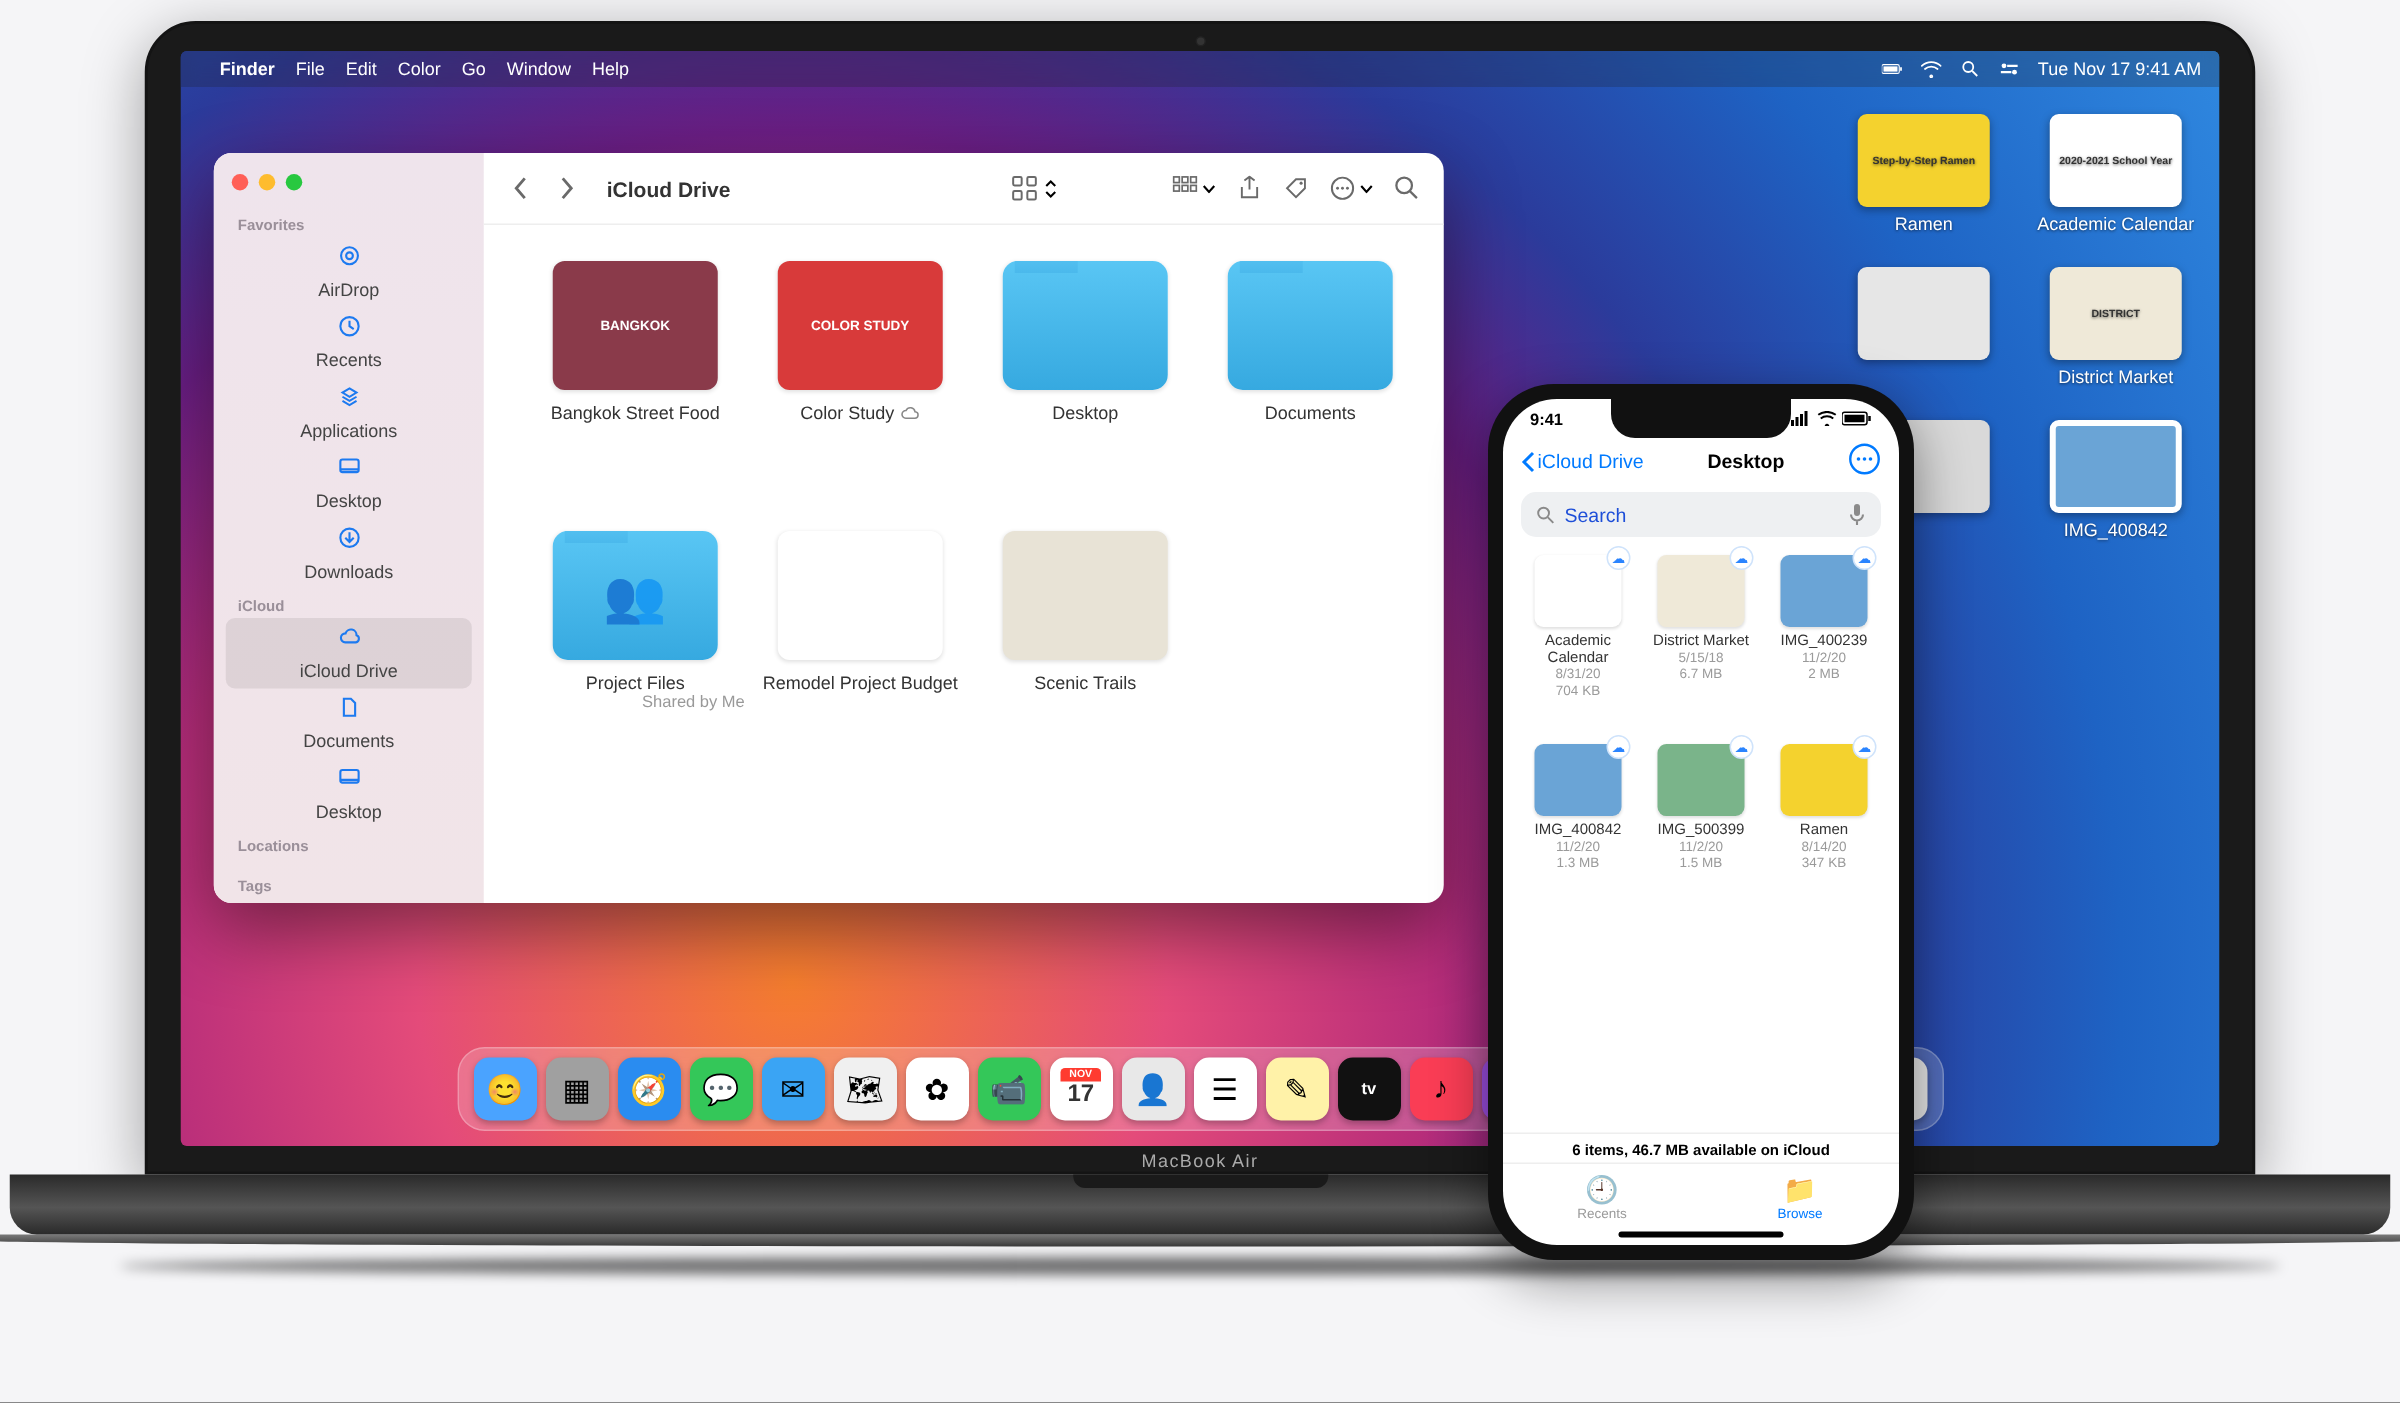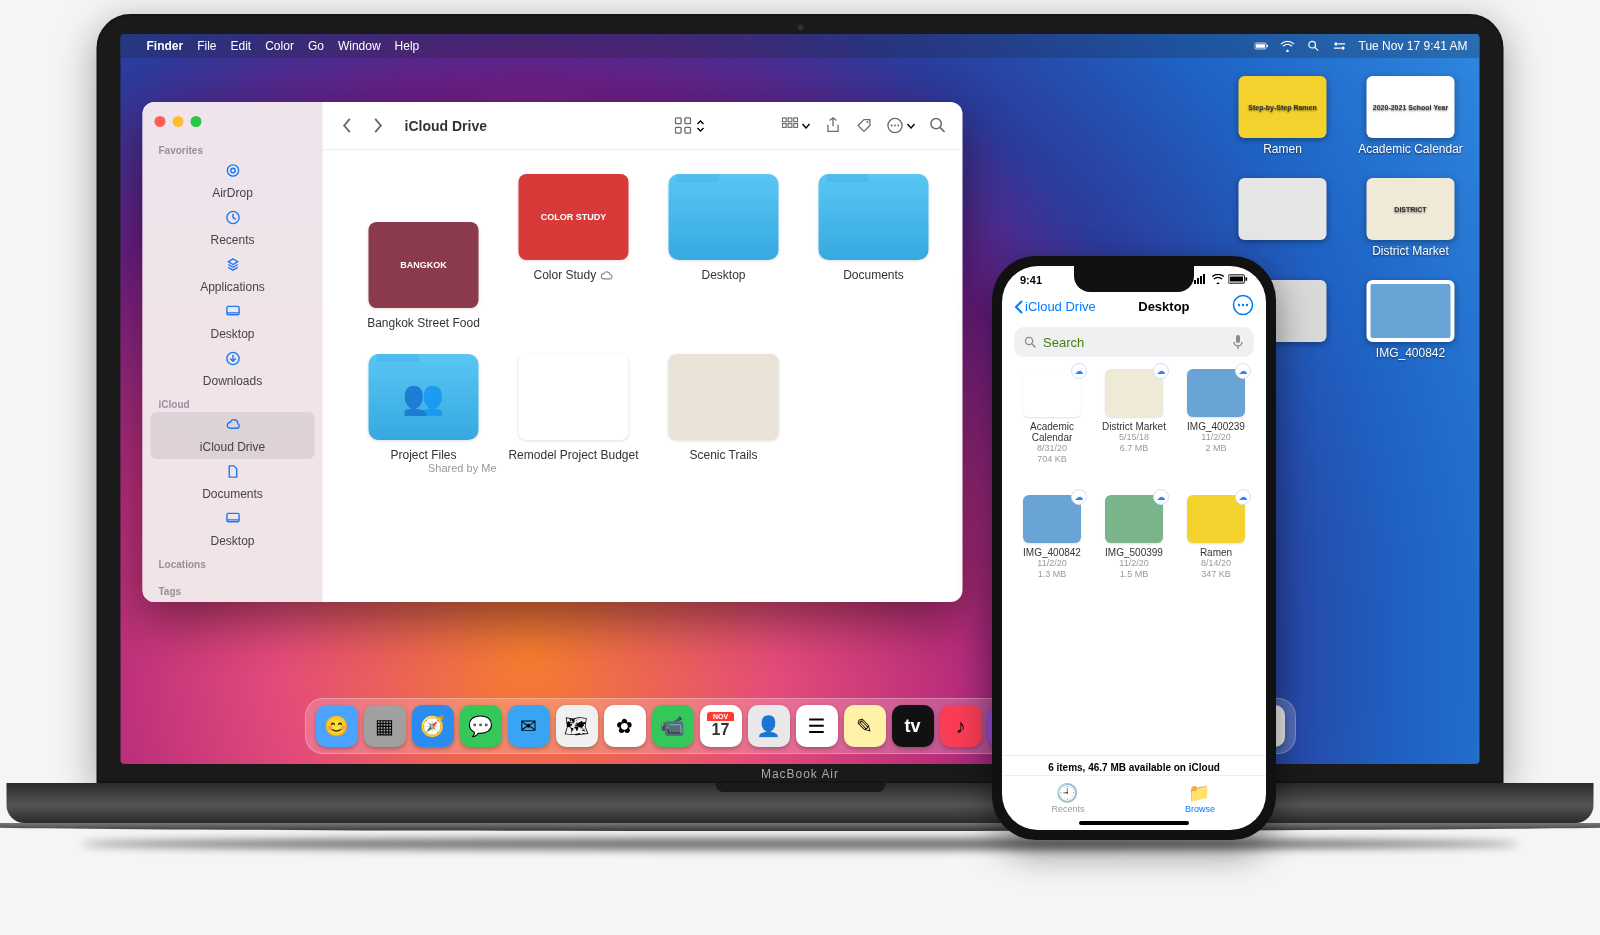--- a/index.html
+++ b/index.html
@@ -205,21 +205,21 @@
   .notch {
     position:absolute; top:0; left:50%; transform:translateX(-50%);
     width:120px; height:26px; background:#111;
     border-radius:0 0 16px 16px; z-index:5;
   }
   .ip-status { display:flex; justify-content:space-between; padding:8px 18px 4px; font-size:11px; font-weight:600;}
   .ip-nav { display:flex; align-items:center; justify-content:space-between; padding:4px 12px; color:#007aff; font-size:13px;}
   .ip-nav .center-title { color:#000; font-weight:600; flex:1; text-align:center;}
   .ip-search {
     margin:4px 12px; background:#eef0f2; border-radius:10px;
-    padding:7px 10px; color:#4d7c0f; font-size:13px;
+    padding:7px 10px; color:#1d4ed8; font-size:13px;
     display:flex; align-items:center; gap:6px;
   }
   .ip-grid {
     flex:1; display:grid;
     grid-template-columns:repeat(3,1fr);
     grid-auto-rows:120px;
     padding:8px 12px; gap:6px 6px;
   }
   .ip-item { text-align:center; font-size:10px; color:#333; }
   .ip-thumb {
@@ -456,21 +456,21 @@
                   </svg>
                 </span>
               <svg class="tb-ico" viewBox="0 0 18 18">
                   <circle cx="7" cy="7" r="5.5" fill="none" stroke="currentColor" stroke-width="1.6"></circle>
                   <line x1="11" y1="11" x2="16" y2="16" stroke="currentColor" stroke-width="1.6"></line>
                 </svg>
             </div>
           </div>
           <div class="file-grid" id="fg">
               <div class="file-item">
-                <div class="file-thumb" style="background:#8a3a4a;color:#fff;margin-top:48px;">
+                <div class="file-thumb" style="background:#8a3a4a;color:#fff;">
                   <span>BANGKOK</span>
                 </div>
                 <div>Bangkok Street Food</div>
               </div>
               <div class="file-item">
                 <div class="file-thumb" style="background:#d83a3a;color:#fff;">
                   <span>COLOR STUDY</span>
                 </div>
                 <div>Color Study <svg width="14" height="11" viewBox="0 0 16 12" style="vertical-align:-1px;">
                     <path d="M5 11a3 3 0 0 1 .2-6A3.6 3.6 0 0 1 12 6a2.4 2.4 0 0 1-.4 5z" fill="none" stroke="#888" stroke-width="1.2"></path>
@@ -512,21 +512,21 @@
           <div class="dock-icon" style="background: rgb(240, 240, 240);">🗺</div>
           <div class="dock-icon" style="background: rgb(255, 255, 255);">✿</div>
           <div class="dock-icon" style="background: rgb(52, 199, 89);">📹</div>
           <div class="dock-icon" style="background: rgb(255, 255, 255); flex-direction: column; font-size: 16px; font-weight: 700; color: rgb(51, 51, 51);">
             <span style="font-size:7px;background:#ff3b30;color:#fff;padding:1px 6px;border-radius:3px 3px 0 0;margin-top:-2px;">NOV</span>
             <span>17</span>
           </div>
           <div class="dock-icon" style="background: rgb(232, 232, 232);">👤</div>
           <div class="dock-icon" style="background: rgb(255, 255, 255);">☰</div>
           <div class="dock-icon" style="background: rgb(255, 242, 168);">✎</div>
-          <div class="dock-icon" style="background: rgb(17, 17, 17); flex-direction: column; font-size: 18px; font-weight: 700; color: rgb(255, 255, 255);">tv</div>
+          <div class="dock-icon" style="background: rgb(17, 17, 17); flex-direction: column; font-size: 11px; font-weight: 700; color: rgb(255, 255, 255);">tv</div>
           <div class="dock-icon" style="background: rgb(250, 61, 85);">♪</div>
           <div class="dock-icon" style="background: rgb(155, 77, 224);">◉</div>
           <div class="dock-icon" style="background: rgb(255, 255, 255); flex-direction: column; font-size: 13px; font-weight: 700; color: rgb(255, 59, 48);">N</div>
           <div class="dock-icon" style="background: rgb(42, 140, 255); flex-direction: column; font-size: 13px; font-weight: 700; color: rgb(255, 255, 255);">A</div>
           <div class="dock-icon" style="background: rgb(208, 208, 208);">⚙</div>
           <div class="dock-sep"></div>
           <div class="dock-icon" style="background: rgb(74, 163, 255);">⬇</div>
           <div class="dock-icon" style="background: rgb(232, 232, 232);">🗑</div>
         </div>
 

